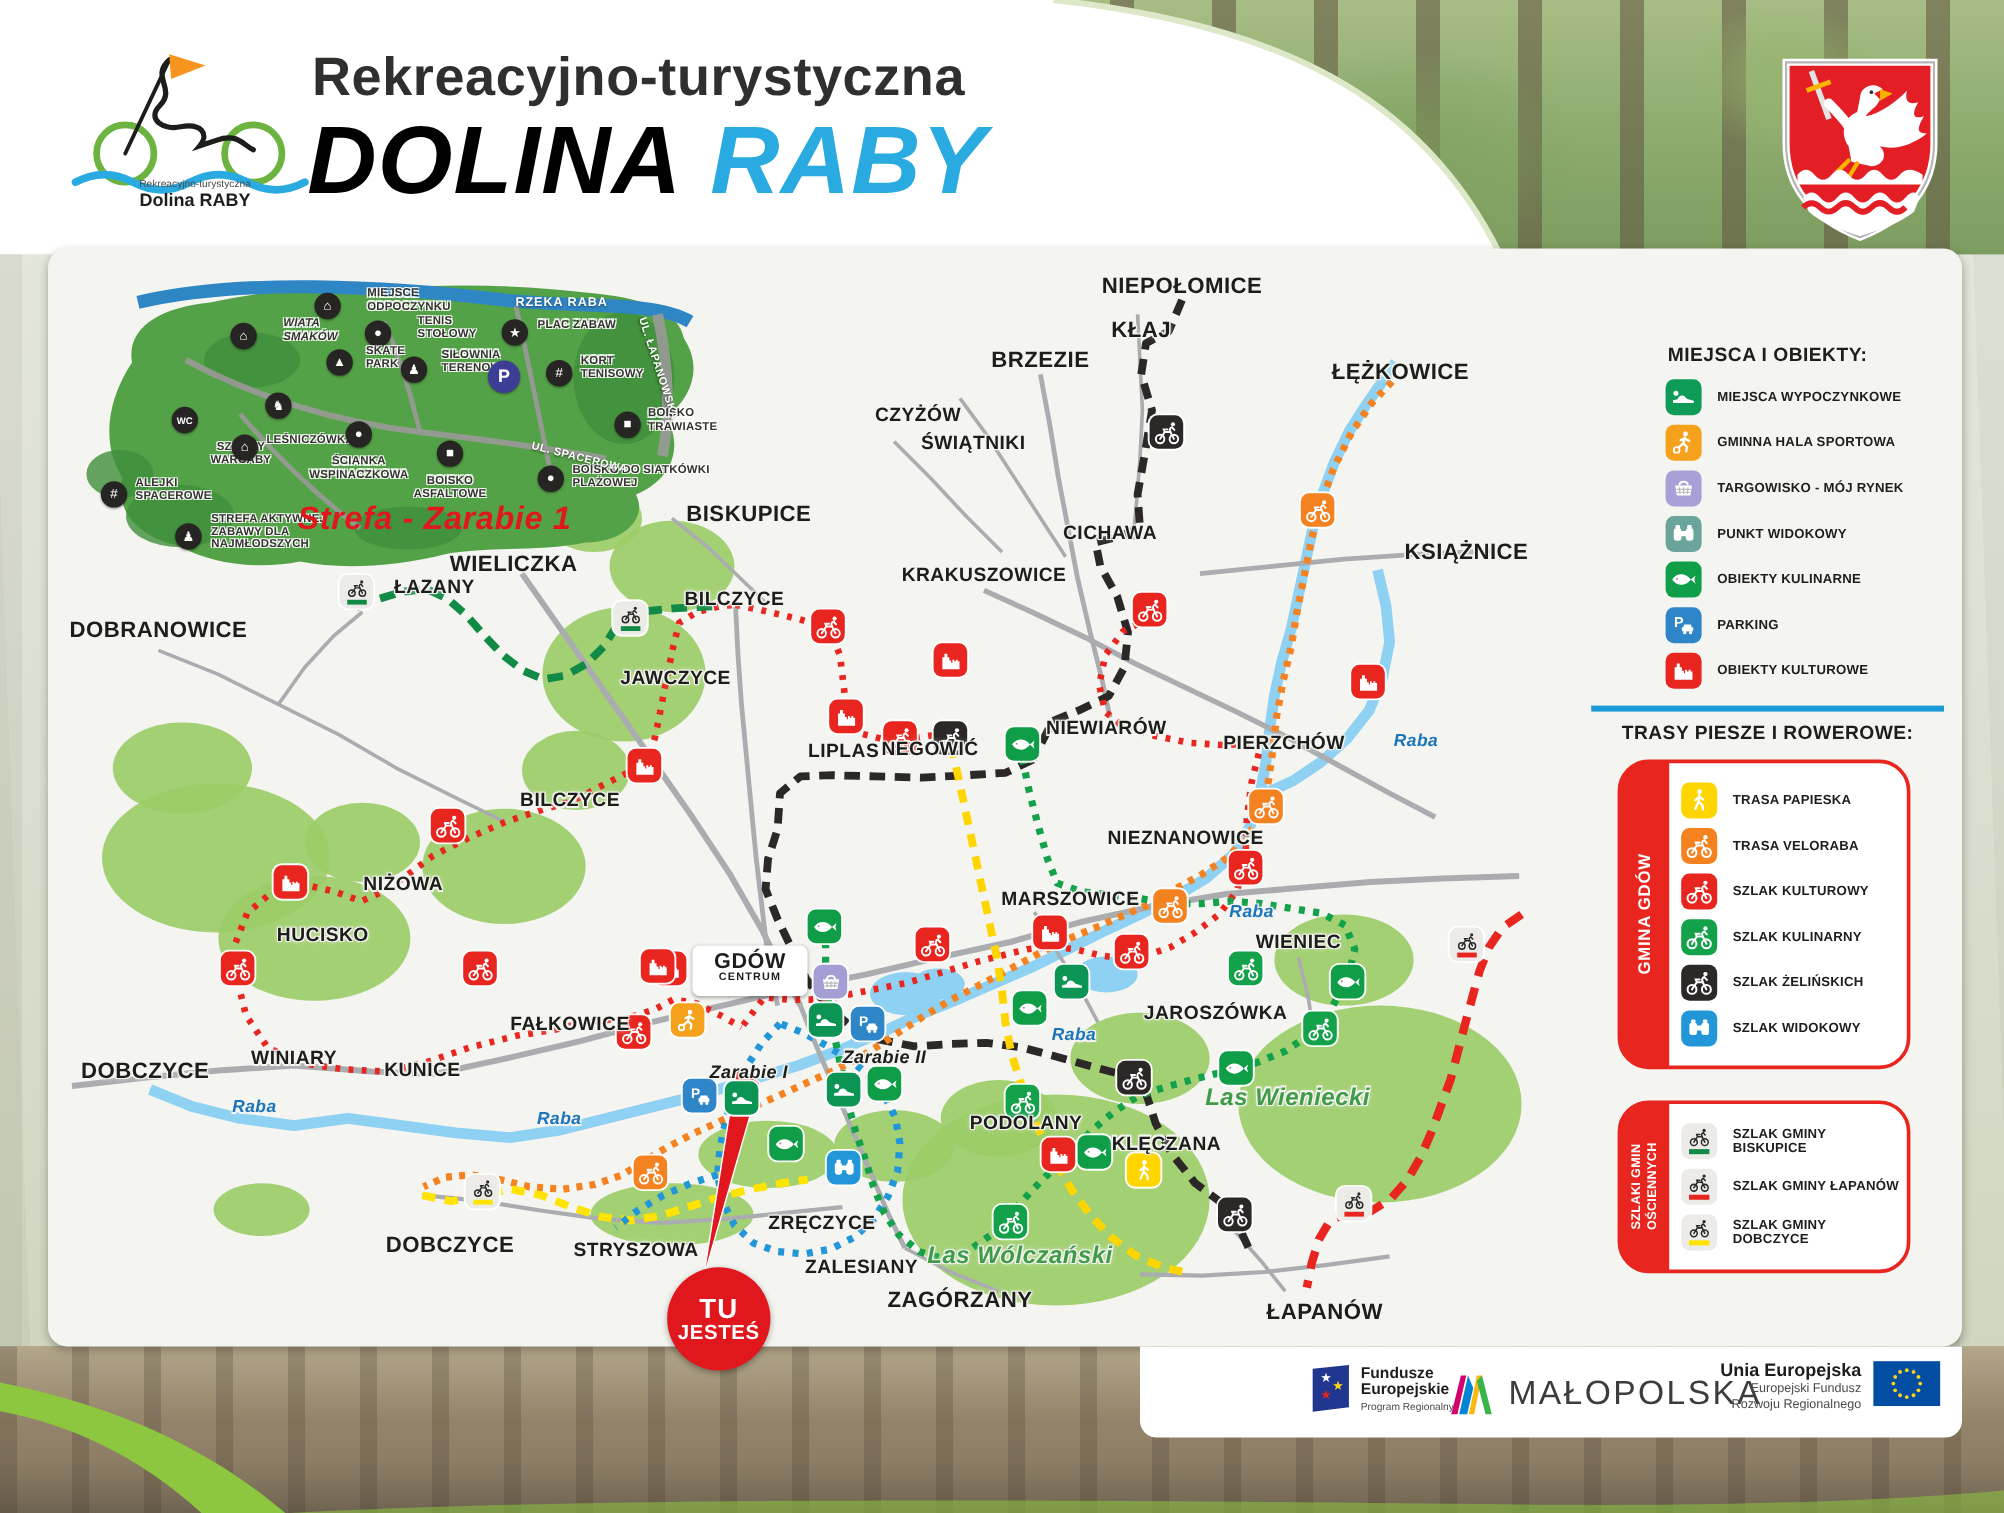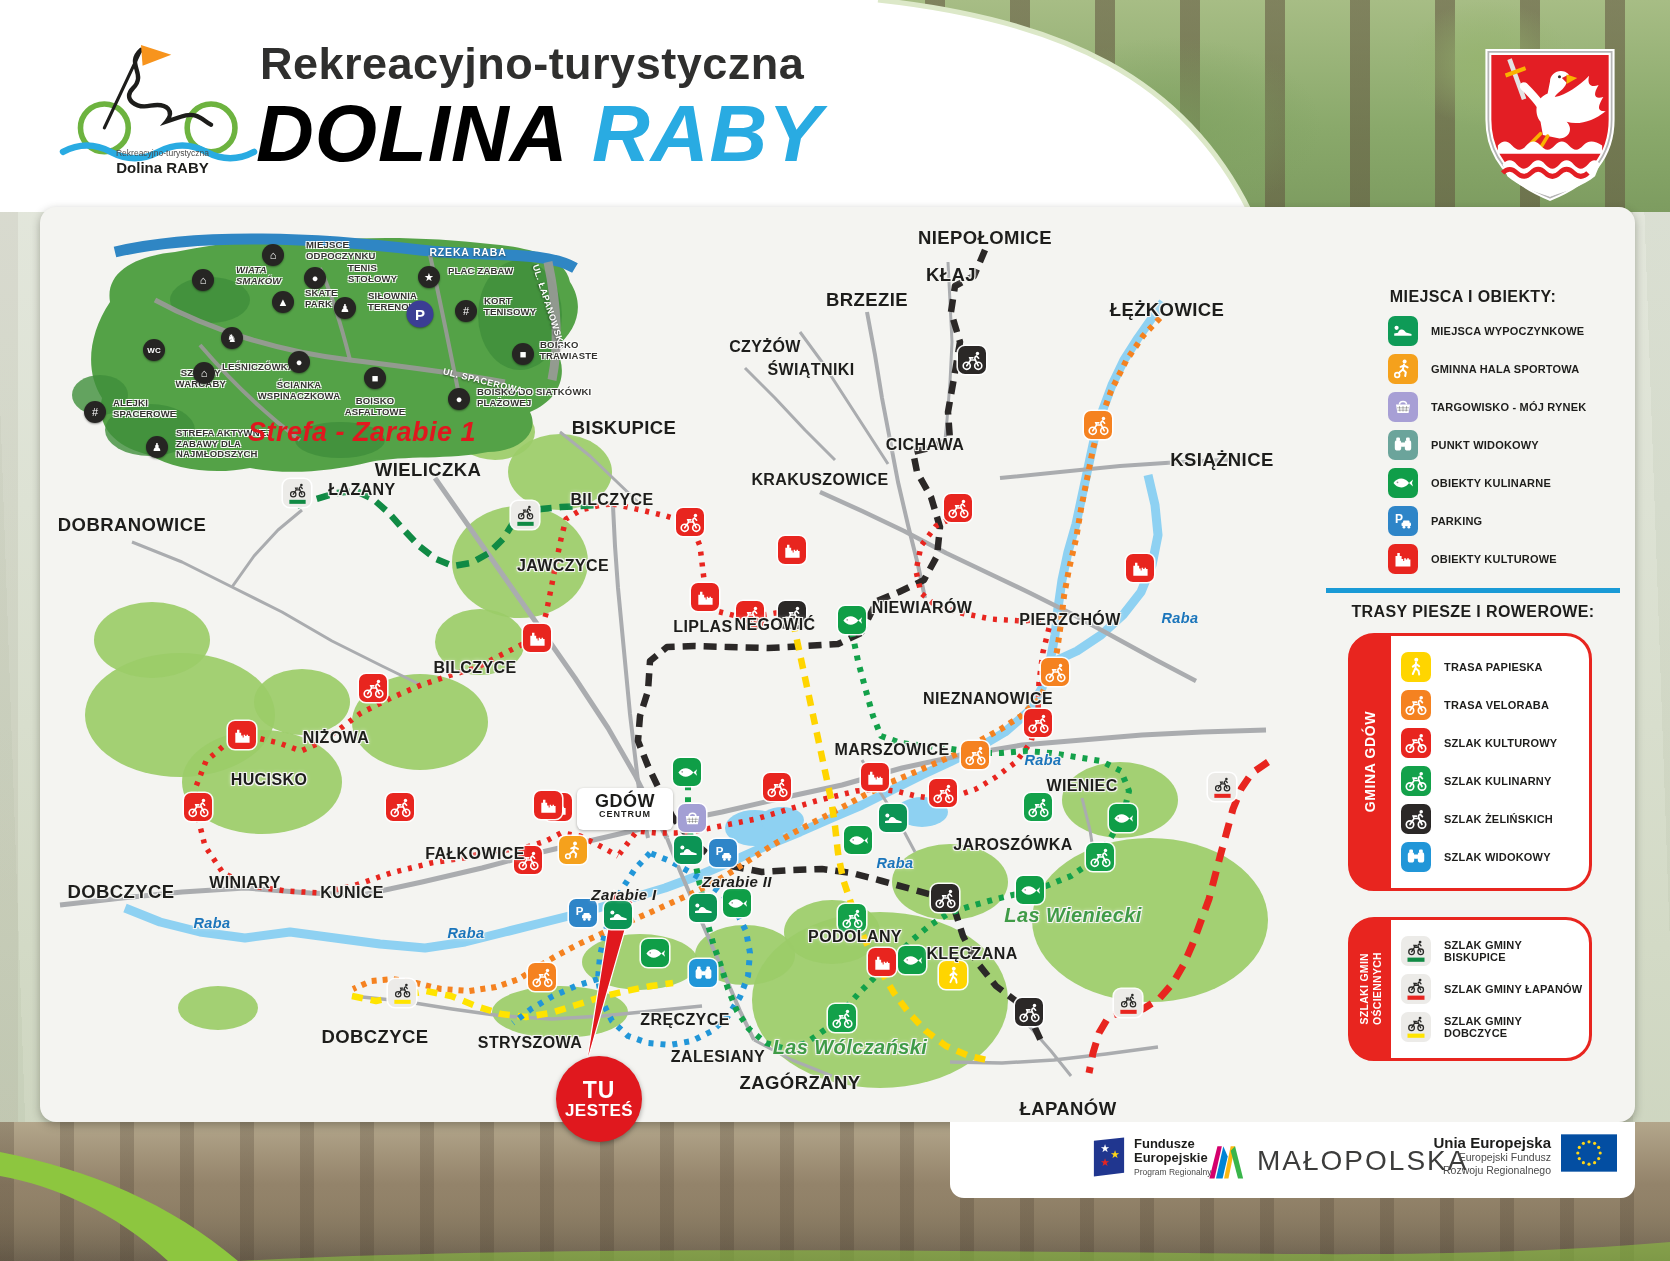--- a/index.html
+++ b/index.html
@@ -712,21 +712,21 @@
       <div class="place big" style="left: 121px; top: 892px;">DOBCZYCE</div>
       <div class="place" style="left: 245px; top: 883px;">WINIARY</div>
       <div class="place" style="left: 352px; top: 893px;">KUNICE</div>
       <div class="place" style="left: 855px; top: 937px;">PODOLANY</div>
       <div class="place" style="left: 972px; top: 932px; margin-top: 22px;">KLĘCZANA</div>
       <div class="place" style="left: 685px; top: 1020px;">ZRĘCZYCE</div>
       <div class="place big" style="left: 375px; top: 1037px;">DOBCZYCE</div>
       <div class="place" style="left: 530px; top: 1043px;">STRYSZOWA</div>
       <div class="place" style="left: 718px; top: 1057px;">ZALESIANY</div>
       <div class="place big" style="left: 800px; top: 1083px;">ZAGÓRZANY</div>
-      <div class="place big" style="left: 1068px; top: 1093px; margin-top: 16px;">ŁAPANÓW</div>
+      <div class="place big" style="left: 1104px; top: 1093px;">ŁAPANÓW</div>
       <div class="place it" style="left: 624px; top: 894px;">Zarabie I</div>
       <div class="place it" style="left: 737px; top: 881px;">Zarabie II</div>
       <div class="place las" style="left: 1073px; top: 915px;">Las Wieniecki</div>
       <div class="place las" style="left: 850px; top: 1047px;">Las Wólczański</div>
       <div class="place raba" style="left: 212px; top: 923px;">Raba</div>
       <div class="place raba" style="left: 466px; top: 933px;">Raba</div>
       <div class="place raba" style="left: 895px; top: 863px;">Raba</div>
       <div class="place raba" style="left: 1043px; top: 760px;">Raba</div>
       <div class="place raba" style="left: 1180px; top: 618px;">Raba</div>
       <div class="gdow-box">

